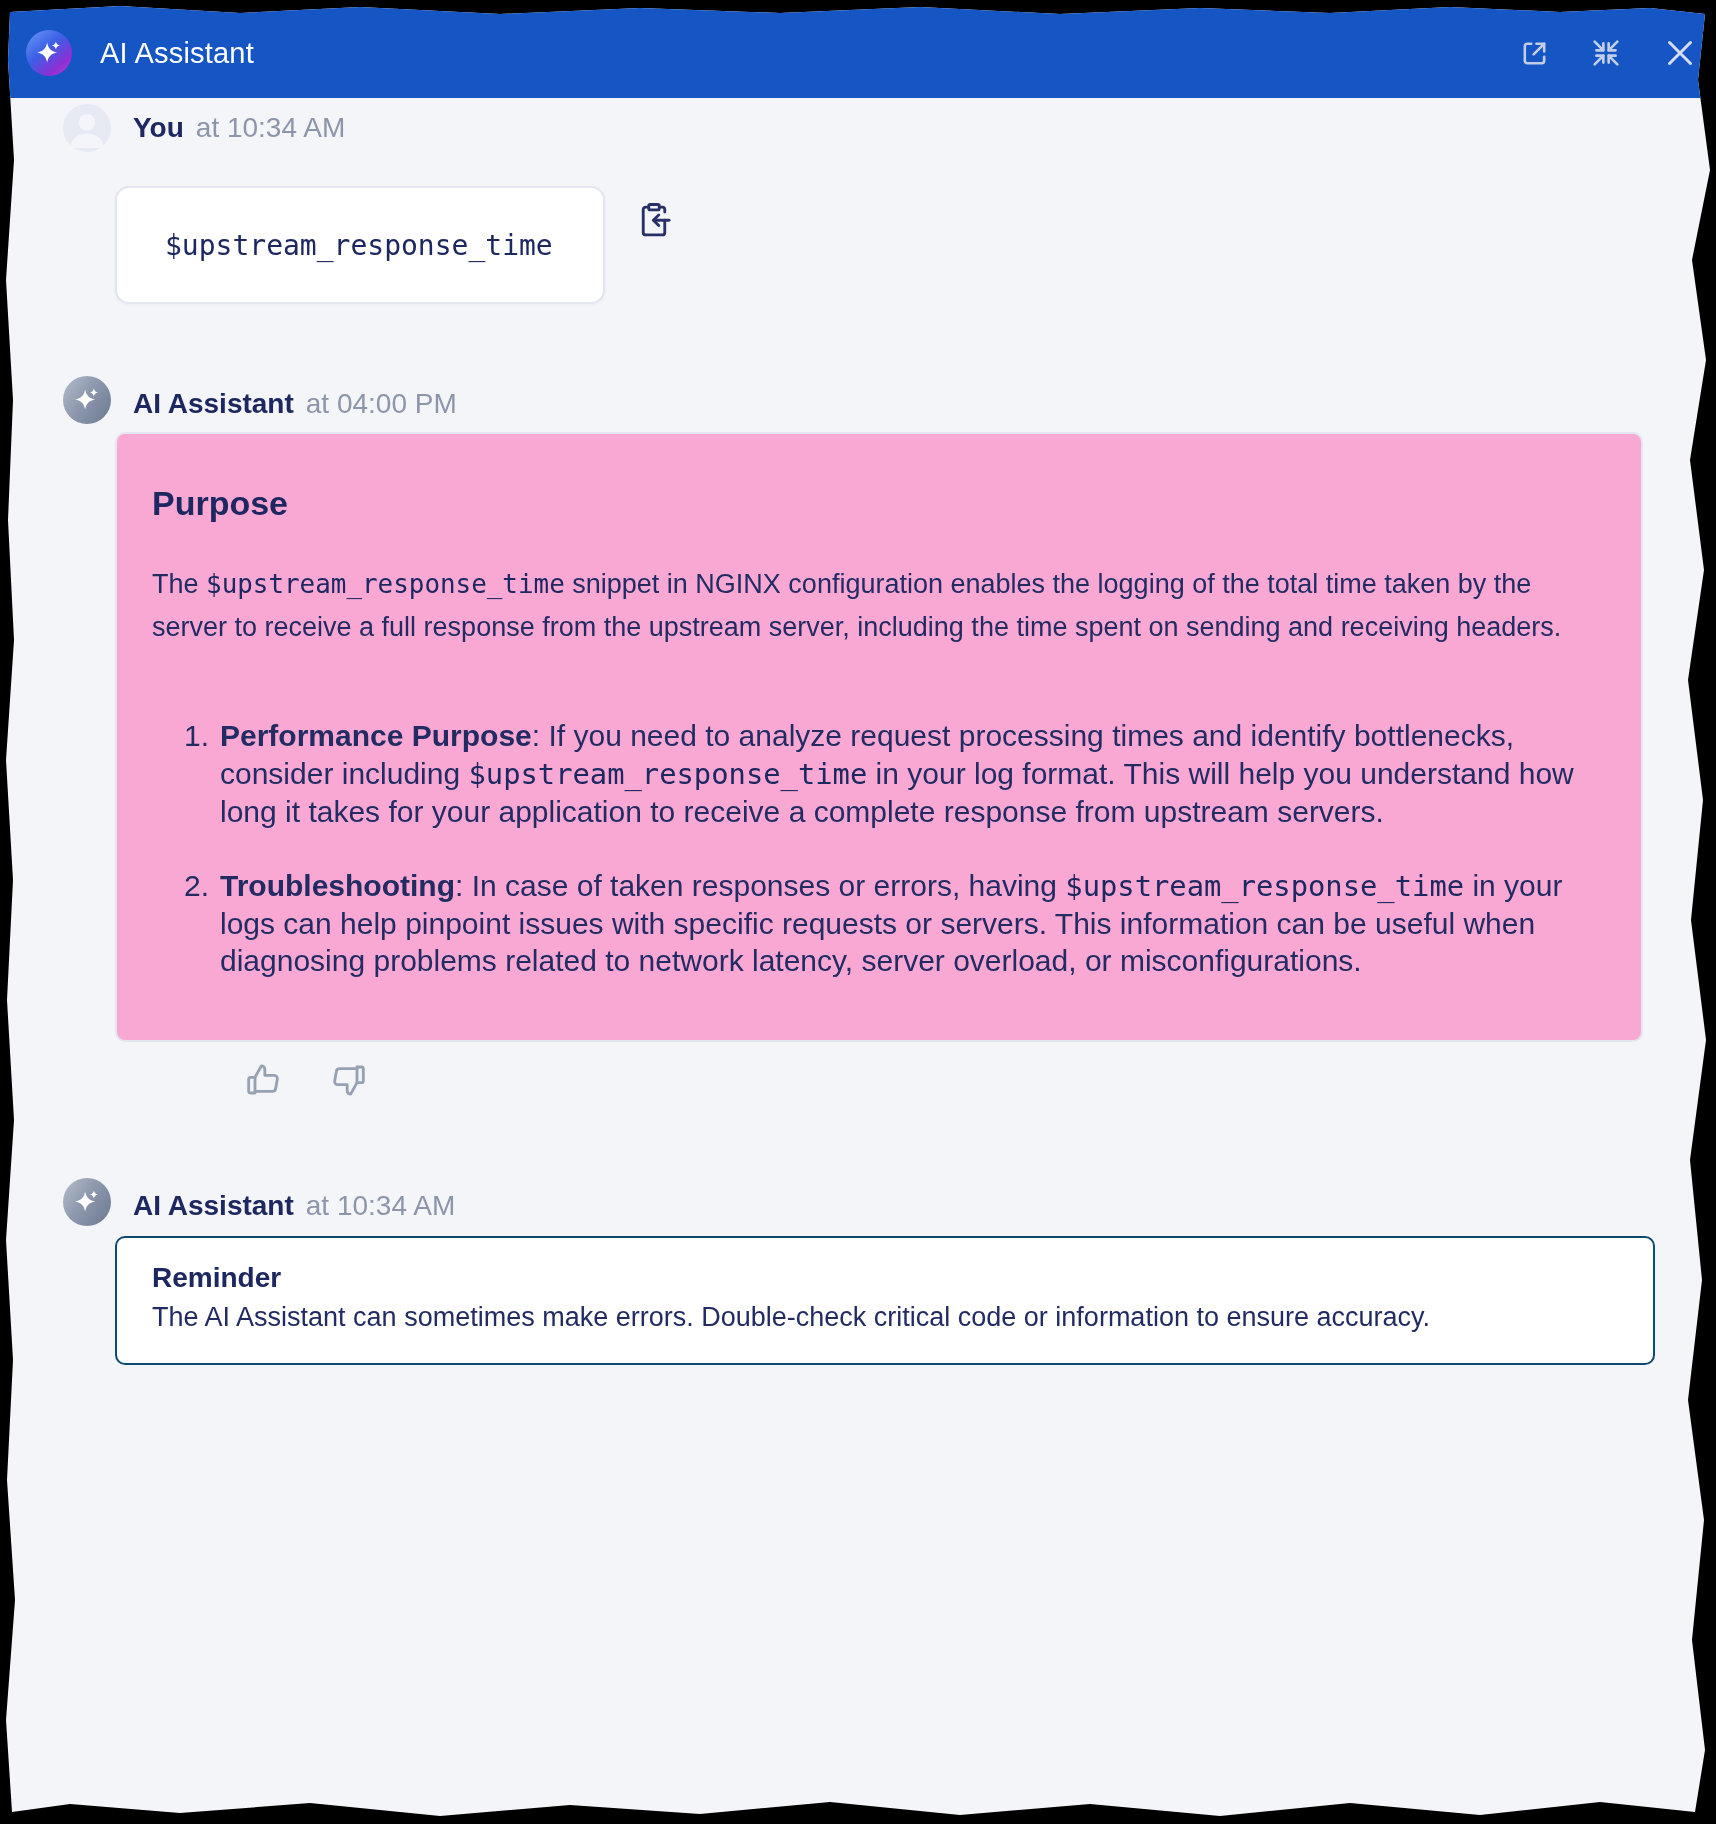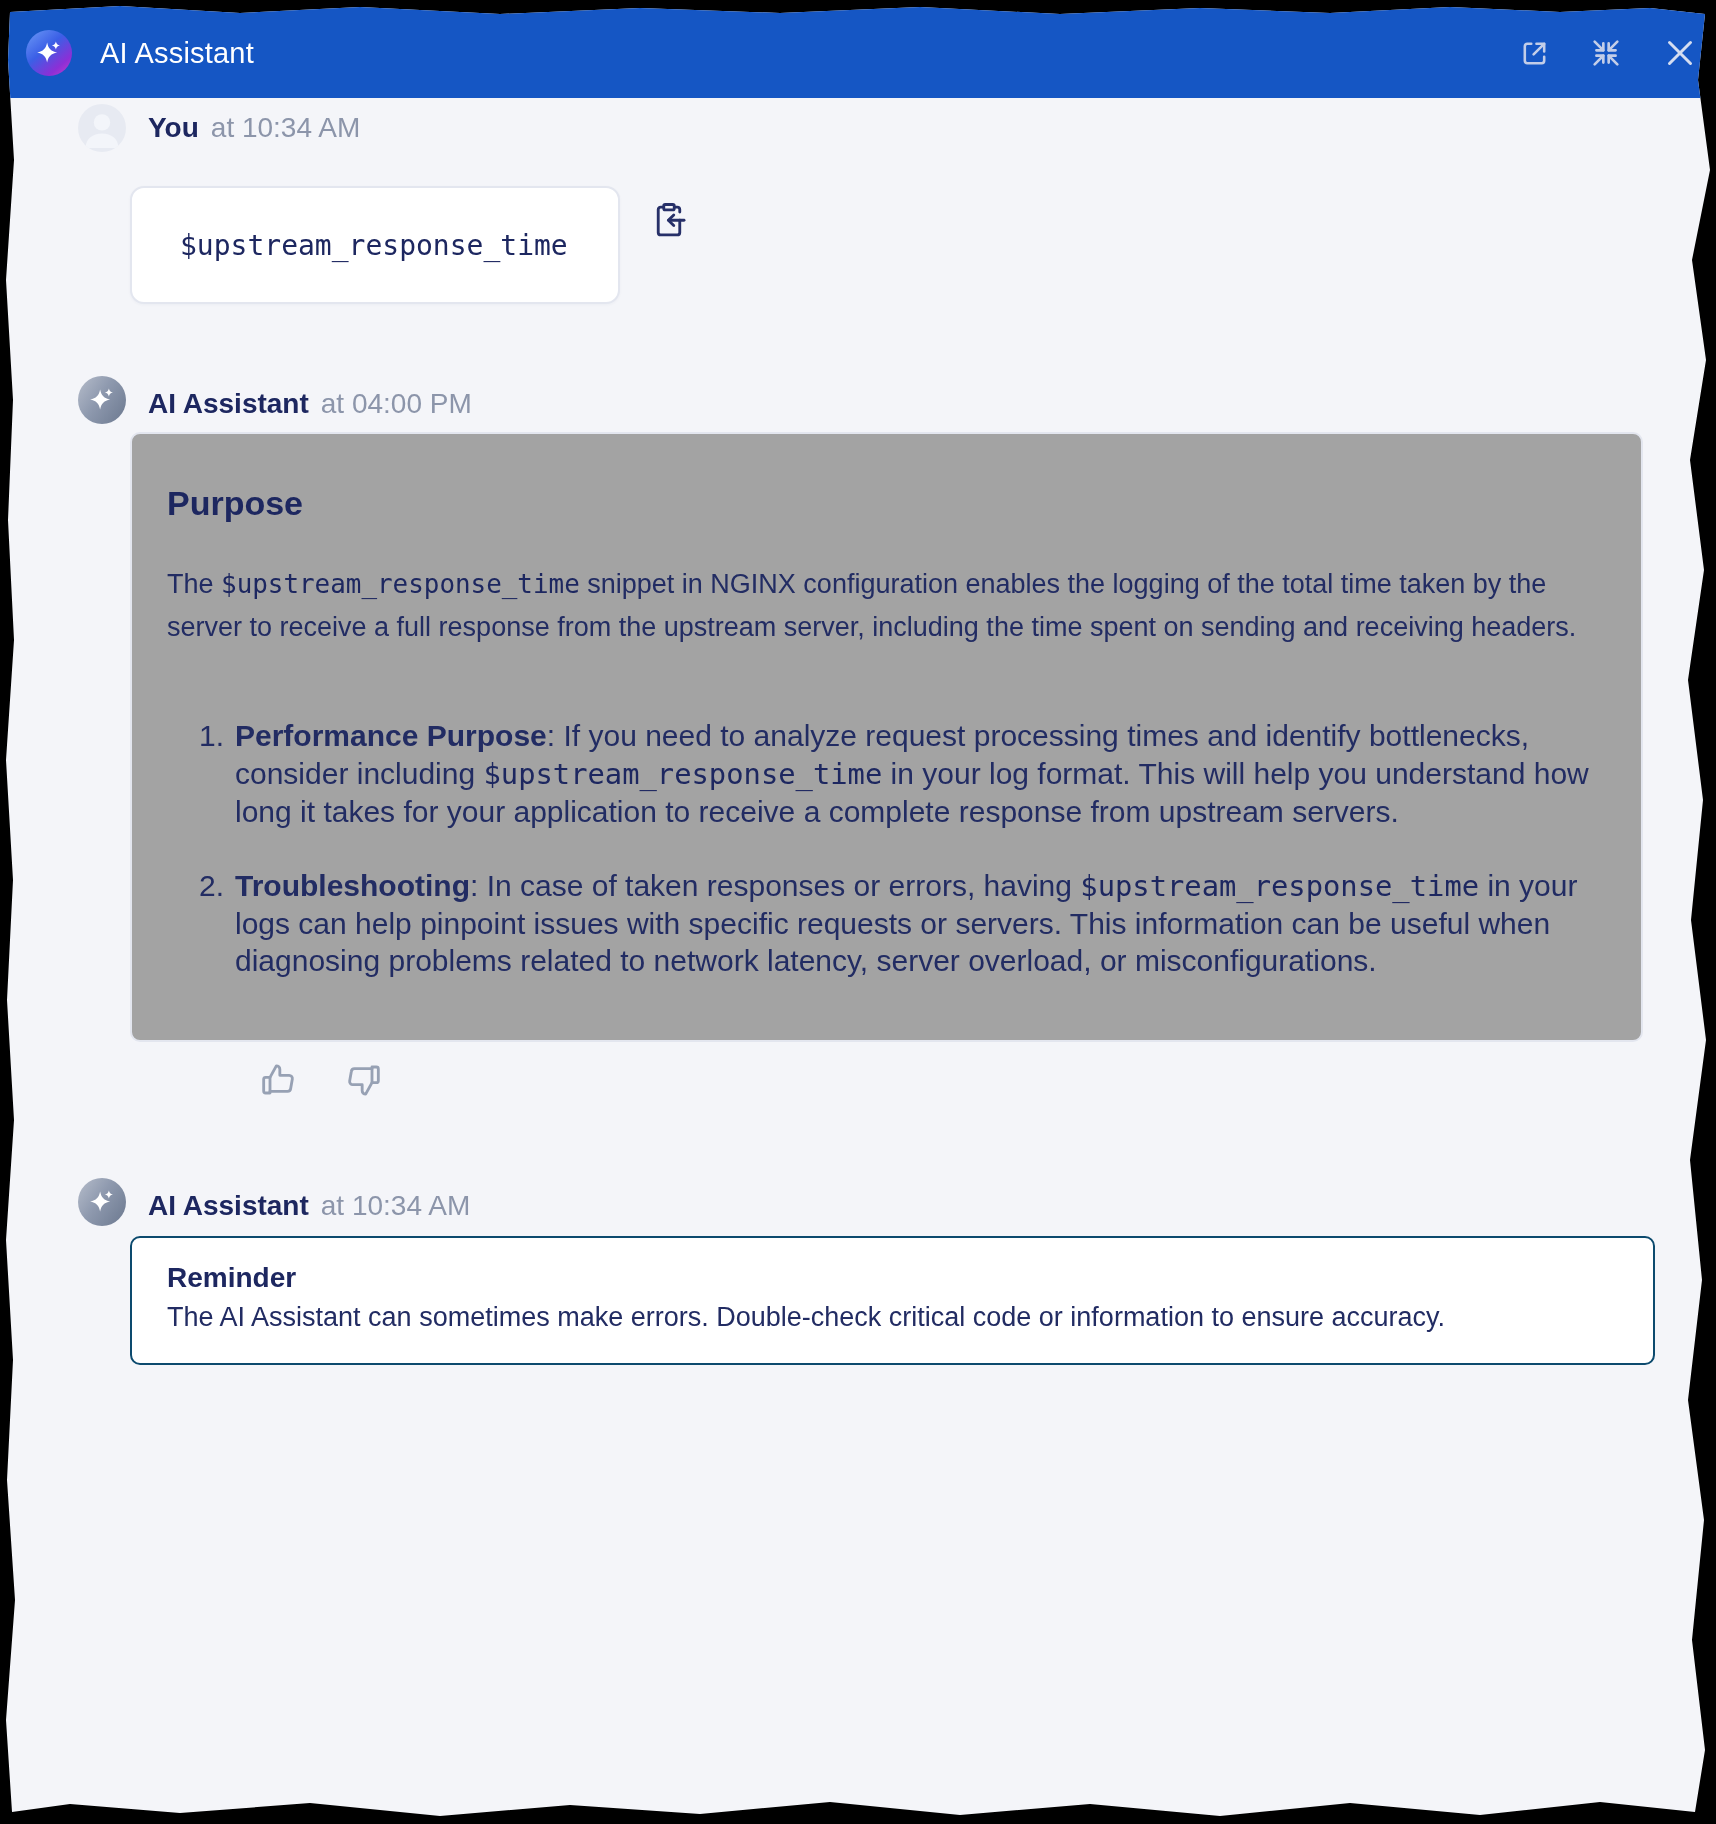--- a/index.html
+++ b/index.html
@@ -18,42 +18,42 @@
   .logo {
     width:46px; height:46px; border-radius:50%; flex:0 0 auto;
     background:linear-gradient(140deg,#6d9bf7 0%,#3b5fe6 42%,#8c2fd6 76%,#c93ec9 100%);
     display:flex; align-items:center; justify-content:center; position:relative;
   }
   .titlebar-title { font-size:29px; font-weight:500; margin-left:28px; letter-spacing:.2px; }
   .titlebar-actions { margin-left:auto; display:flex; align-items:center; gap:40px; }
   .tb-btn { background:none; border:none; cursor:pointer; color:#c2cde8; display:flex; padding:0; }
   .tb-btn.close { color:#d4ddf1; }
   
-  .content { position:absolute; top:98px; left:0; right:0; bottom:0;padding-left:15px; }
+  .content { position:absolute; top:98px; left:0; right:0; bottom:0; }
   .message { position:relative; padding-left:115px; }
   .avatar { position:absolute; left:63px; width:48px; height:48px; border-radius:50%;
             display:flex; align-items:center; justify-content:center; overflow:hidden; }
   .avatar.user { background:#e7eaf2; top:6px; }
   .avatar.ai   { background:linear-gradient(125deg,#b6bdcb 0%,#8e99ae 45%,#6b788f 100%); top:2px; }
   .name-row { display:flex; align-items:baseline; gap:12px; padding-top:14px; margin-left:18px; }
   .author { font-size:28px; font-weight:700; color:#1d2760; }
   .timestamp { font-size:28px; color:#8c95aa; }
   .user-text { font-size:27px; margin-top:32px; }
   .code-row { display:flex; align-items:flex-start; margin-top:42px; }
   .code-box {
     width:490px; height:118px; background:#fff; border:2px solid #e3e6ef; border-radius:14px;
     display:flex; align-items:center; padding:0 48px;
     font-family:"DejaVu Sans Mono", monospace; font-size:28px; color:#1d2760;
     box-shadow:0 1px 3px rgba(30,40,90,.04);
   }
   .paste-btn { background:none; border:none; cursor:pointer; color:#273069; margin:16px 0 0 30px; padding:0; display:flex; }
   
   .msg-ai { margin-top:70px; }
   .card {
-    background:#a3a3a3; border:2px solid #e3e6ef; border-radius:10px;
+    background:#f9a8d4; border:2px solid #e3e6ef; border-radius:10px;
     margin:12px 73px 0 0; padding:26px 42px 60px 35px;
   }
   .card h2 { font-size:34px; font-weight:700; color:#1d2760; margin-top:30px; }
   .card h2.first { margin-top:24px; }
   .card p { font-size:27px; line-height:1.6; margin-top:40px; }
   .card .mt-lg { margin-top:44px; }
   code.inline { font-family:"DejaVu Sans Mono", monospace; font-size:0.96em; color:#1d2760; }
   ol.framework { list-style:none; margin-top:68px; font-size:30px; line-height:1.26; }
   ol.framework li { display:flex; }
   ol.framework li + li { margin-top:36px; }

